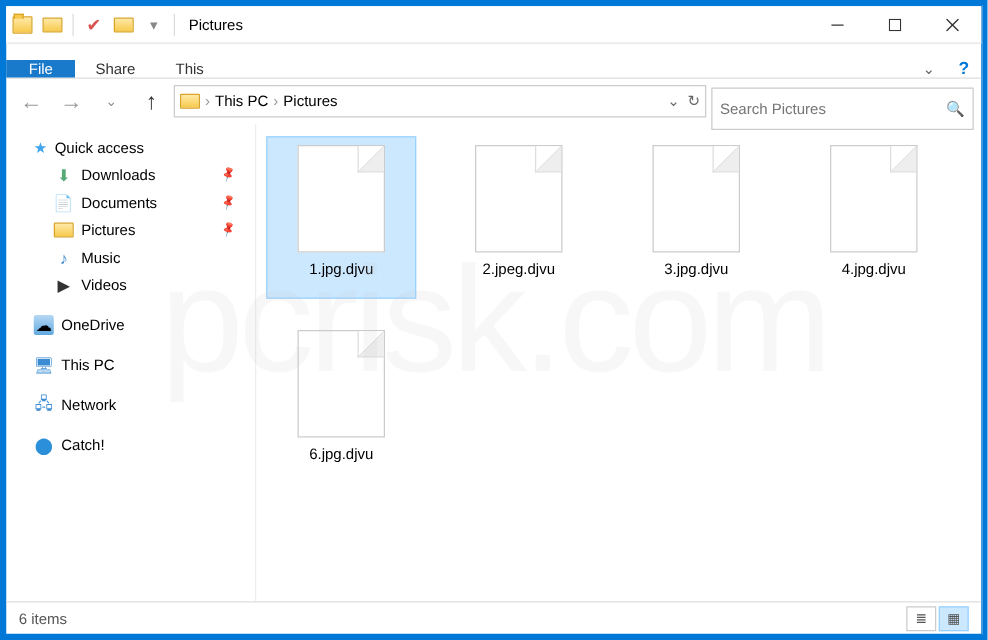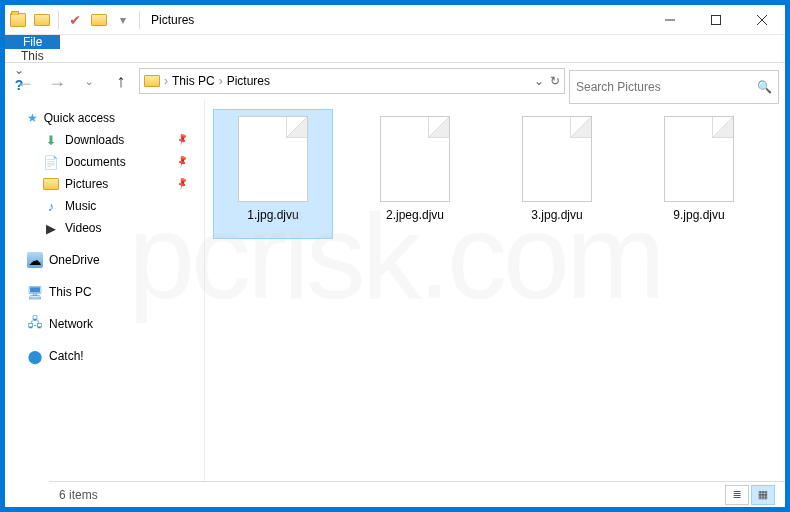--- a/index.html
+++ b/index.html
@@ -12,21 +12,21 @@
 .qat-btn { width: 22px; height: 22px; display: flex; align-items: center; justify-content: center; }
 .folder-small { width: 16px; height: 14px; background: linear-gradient(#ffe9a6,#f7ca4d); border: 1px solid #d9a426; border-radius: 1px; position: relative; }
 .folder-small::before { content: ""; position: absolute; top: -3px; left: 0; width: 6px; height: 3px; background: #f7ca4d; border: 1px solid #d9a426; border-bottom: none; }
 .qat-sep { width: 1px; height: 18px; background: #ddd; margin: 0 3px; }
 .check-icon { color: #d9534f; font-size: 14px; }
 .title-text { margin-left: 6px; color: #000; }
 .titlebar-right { margin-left: auto; display: flex; }
 .win-btn { width: 46px; height: 30px; display: flex; align-items: center; justify-content: center; color: #333; }
 
 
-.ribbon { height: 28px; display: flex; align-items: flex-start; border-bottom: 1px solid #ddd; flex-direction: column; }
+.ribbon { height: 28px; display: flex; align-items: flex-end; border-bottom: 1px solid #ddd; }
 .file-tab { background: #1979ca; color: #fff; padding: 0 18px; display: flex; align-items: center; }
 .rib-tab { padding: 0 16px; display: flex; align-items: center; color: #333; }
 .rib-spacer { flex: 1; }
 .rib-expand { width: 28px; display: flex; align-items: center; justify-content: center; color: #666; }
 .help-icon { width: 28px; display: flex; align-items: center; justify-content: center; color: #0078d7; font-weight: bold; font-size: 14px; }
 
 
 .addr-row { height: 36px; display: flex; align-items: center; padding: 4px 6px; gap: 4px; }
 .nav-btn { width: 28px; height: 28px; display: flex; align-items: center; justify-content: center; color: #999; font-size: 18px; }
 .nav-btn.enabled { color: #333; }
@@ -58,21 +58,21 @@
 .ico-catch { color: #2b90d9; }
 
 .files { flex: 1; padding: 10px 8px; display: flex; flex-wrap: wrap; align-content: flex-start; gap: 18px 22px; overflow: auto; }
 .file-item { width: 120px; height: 130px; display: flex; flex-direction: column; align-items: center; justify-content: flex-start; padding-top: 6px; border: 1px solid transparent; }
 .file-item.selected { background: #cce8ff; border: 1px solid #99d1ff; }
 .file-thumb { width: 70px; height: 86px; background: #fff; border: 1px solid #ccc; position: relative; }
 .file-thumb::after { content: ""; position: absolute; top: 0; right: 0; width: 20px; height: 20px; background: linear-gradient(135deg, #fff 48%, #ddd 50%, #eee 52%); border-left: 1px solid #ddd; border-bottom: 1px solid #ddd; }
 .file-name { margin-top: 6px; text-align: center; color: #000; }
 
 
-.statusbar { height: 26px; border-top: 1px solid #ddd; display: flex; align-items: center; padding: 0 10px; color: #555; margin-left: 44px; }
+.statusbar { height: 26px; border-top: 1px solid #ddd; display: flex; align-items: center; padding: 0 10px; color: #555; }
 .statusbar .right { margin-left: auto; display: flex; gap: 2px; }
 .view-btn { width: 24px; height: 20px; border: 1px solid #ccc; display: flex; align-items: center; justify-content: center; font-size: 11px; }
 .view-btn.active { background: #cce8ff; border-color: #99d1ff; }
 
 
 .watermark { position: absolute; top: 50%; left: 50%; transform: translate(-50%, -50%); font-size: 120px; font-weight: 300; color: rgba(200,200,200,0.15); pointer-events: none; white-space: nowrap; letter-spacing: -4px; text-align: right; }
 .container { position: relative; width: 100%; height: 100%; }
 </style>
 </head>
 <body>
@@ -114,20 +114,21 @@
         <svg width="10" height="10">
               <line x1="0" y1="0" x2="10" y2="10" stroke="currentColor" stroke-width="1"></line>
               <line x1="10" y1="0" x2="0" y2="10" stroke="currentColor" stroke-width="1"></line>
             </svg>
       </div>
     </div>
   </div>
 
   <div class="ribbon">
     <div class="file-tab">File</div>
+    <div class="rib-tab">Share</div>
     <div class="rib-tab">This</div>
     <div class="rib-spacer"></div>
     <div class="rib-expand">⌄</div>
     <div class="help-icon">?</div>
   </div>
 
   <div class="addr-row">
     <div class="nav-btn">←</div>
     <div class="nav-btn">→</div>
     <div class="nav-btn" style="font-size:11px;color:#888">⌄</div>
@@ -216,21 +217,25 @@
           <div class="file-item">
             <div class="file-thumb"></div>
             <div class="file-name">2.jpeg.djvu</div>
           </div>
           <div class="file-item">
             <div class="file-thumb"></div>
             <div class="file-name">3.jpg.djvu</div>
           </div>
           <div class="file-item">
             <div class="file-thumb"></div>
-            <div class="file-name">9.jpg.djvu</div>
+            <div class="file-name">4.jpg.djvu</div>
+          </div>
+          <div class="file-item">
+            <div class="file-thumb"></div>
+            <div class="file-name">6.jpg.djvu</div>
           </div>
         </div>
   </div>
 
   <div class="statusbar">
     <span>6 items</span>
     <div class="right">
       <div class="view-btn">≣</div>
       <div class="view-btn active">▦</div>
     </div>

